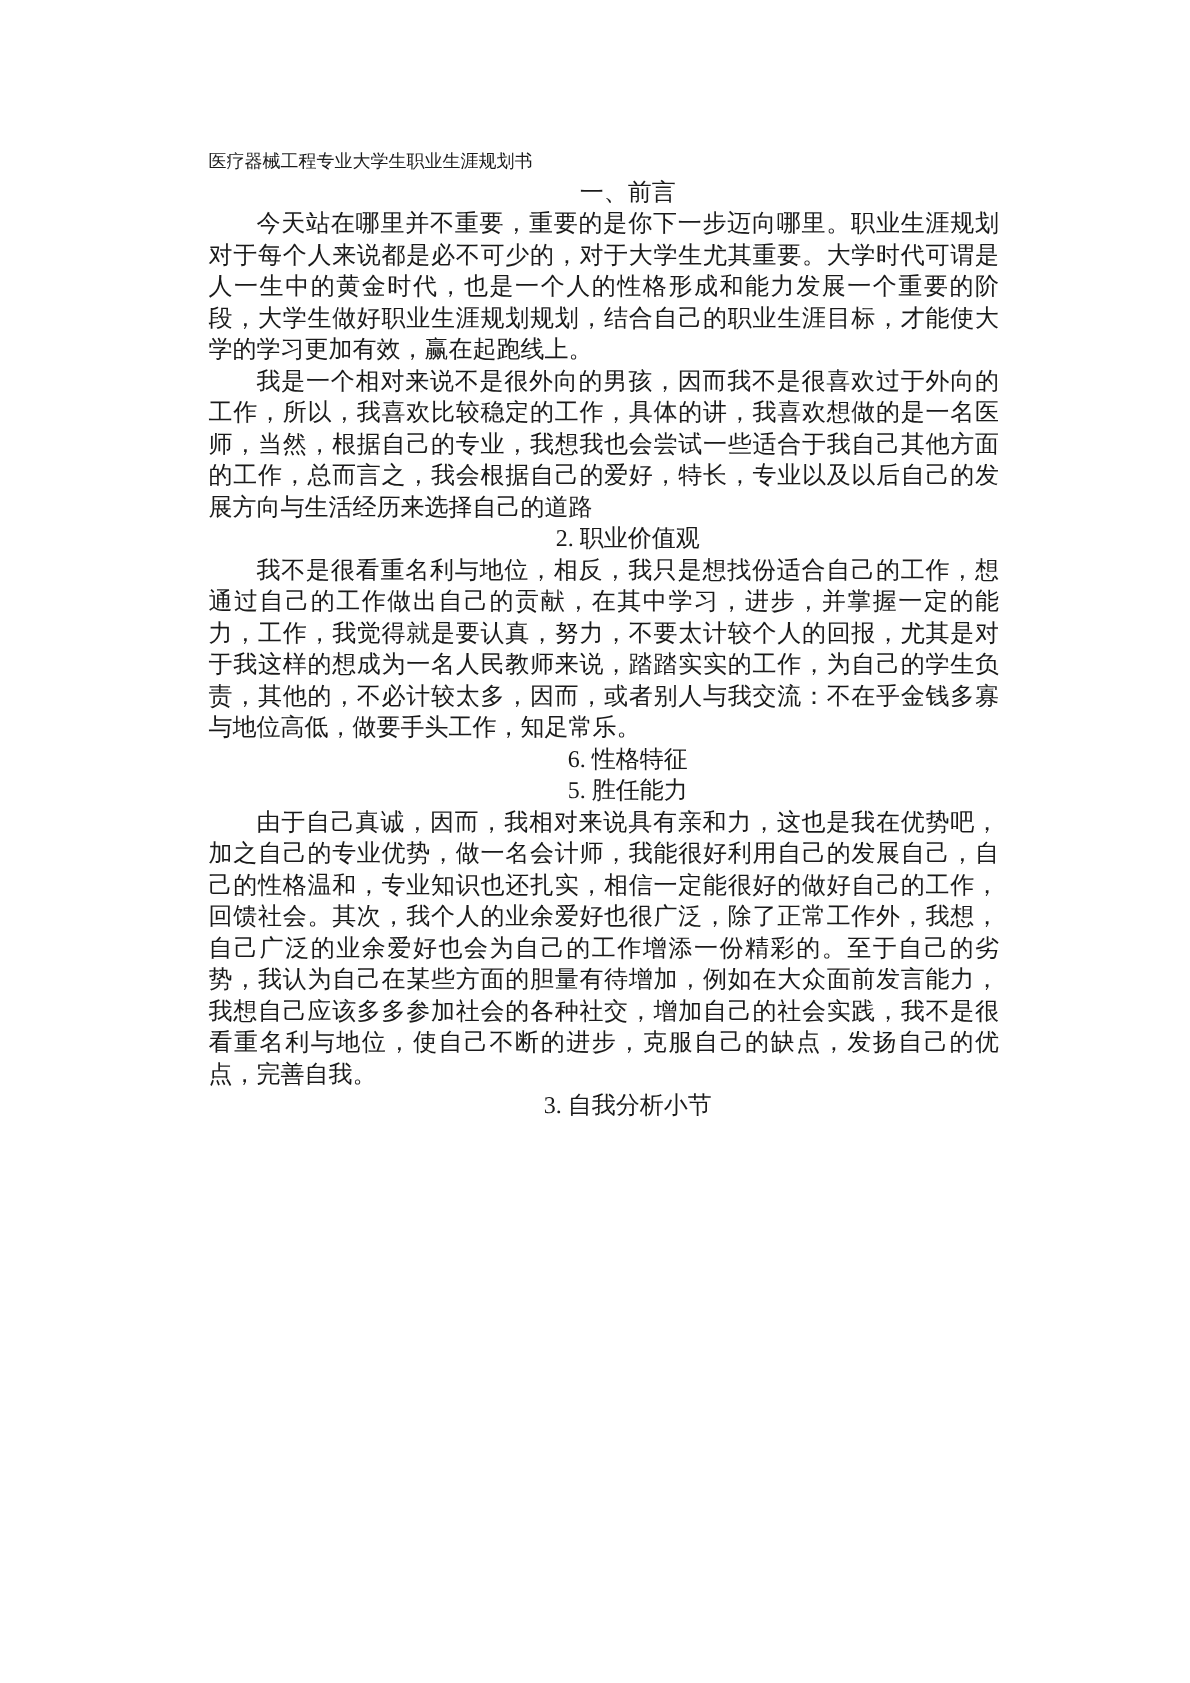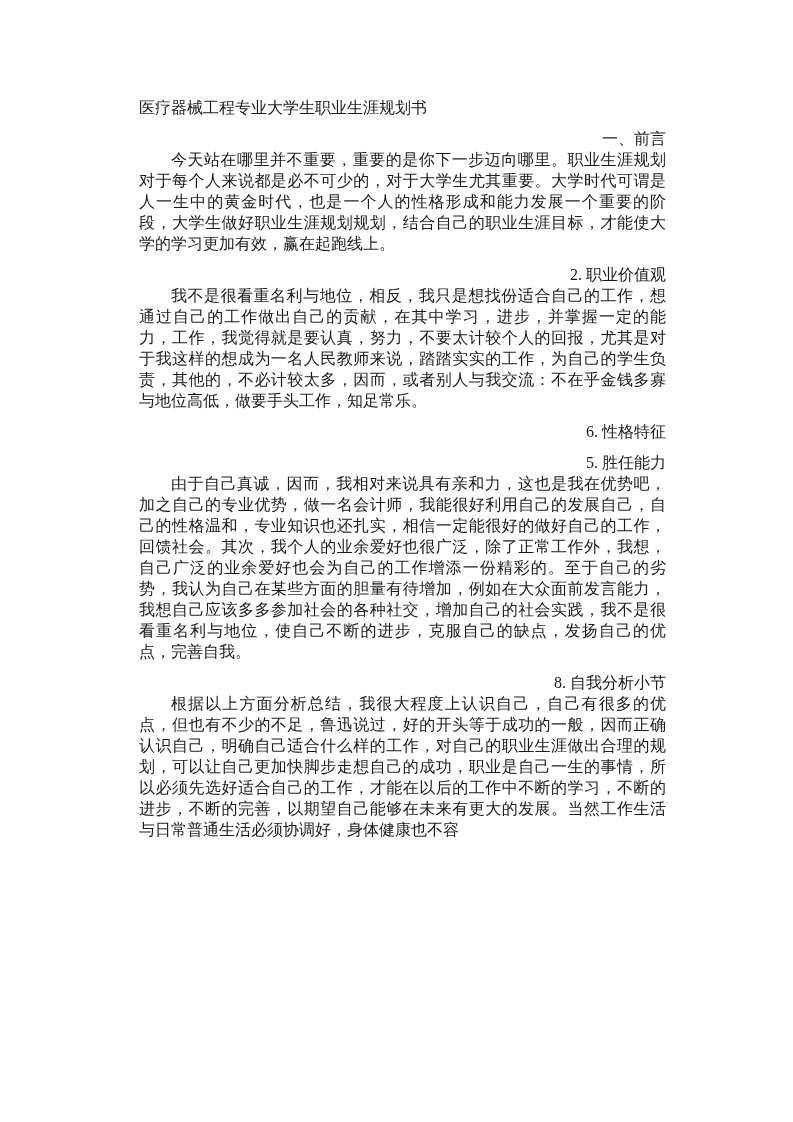--- a/index.html
+++ b/index.html
@@ -20,62 +20,61 @@
     top: 97px;
     width: 527px;
     color: #1a1a1a;
     font-family: "Liberation Serif", "DejaVu Serif", serif;
     font-size: 16px;
     line-height: 21px;
   }
   .doc-title {
     margin: 0;
     font-weight: normal;
-    font-size: 16px;
+    font-size: 12px;
     line-height: 21px;
     text-align: left;
     text-indent: 0;
   }
   .doc-content p {
     margin: 0;
   }
   p.heading {
     text-indent: 2em;
-    text-align: right;
-    margin-top: 10px;
+    text-align: center;
   }
   p.body-para {
     text-indent: 2em;
     text-align: justify;
   }
 </style>
 </head>
 <body>
 
 <div class="page">
   <div class="doc-content">
 
     <h1 class="doc-title">医疗器械工程专业大学生职业生涯规划书</h1>
 
     <p class="heading">一、前言</p>
 
     <p class="body-para">今天站在哪里并不重要，重要的是你下一步迈向哪里。职业生涯规划对于每个人来说都是必不可少的，对于大学生尤其重要。大学时代可谓是人一生中的黄金时代，也是一个人的性格形成和能力发展一个重要的阶段，大学生做好职业生涯规划规划，结合自己的职业生涯目标，才能使大学的学习更加有效，赢在起跑线上。</p>
 
 
 
+    <p class="body-para">我是一个相对来说不是很外向的男孩，因而我不是很喜欢过于外向的工作，所以，我喜欢比较稳定的工作，具体的讲，我喜欢想做的是一名医师，当然，根据自己的专业，我想我也会尝试一些适合于我自己其他方面的工作，总而言之，我会根据自己的爱好，特长，专业以及以后自己的发展方向与生活经历来选择自己的道路</p>
 
     <p class="heading">2. 职业价值观</p>
 
     <p class="body-para">我不是很看重名利与地位，相反，我只是想找份适合自己的工作，想通过自己的工作做出自己的贡献，在其中学习，进步，并掌握一定的能力，工作，我觉得就是要认真，努力，不要太计较个人的回报，尤其是对于我这样的想成为一名人民教师来说，踏踏实实的工作，为自己的学生负责，其他的，不必计较太多，因而，或者别人与我交流：不在乎金钱多寡与地位高低，做要手头工作，知足常乐。</p>
 
     <p class="heading">6. 性格特征</p>
 
 
     <p class="heading">5. 胜任能力</p>
 
     <p class="body-para">由于自己真诚，因而，我相对来说具有亲和力，这也是我在优势吧，加之自己的专业优势，做一名会计师，我能很好利用自己的发展自己，自己的性格温和，专业知识也还扎实，相信一定能很好的做好自己的工作，回馈社会。其次，我个人的业余爱好也很广泛，除了正常工作外，我想，自己广泛的业余爱好也会为自己的工作增添一份精彩的。至于自己的劣势，我认为自己在某些方面的胆量有待增加，例如在大众面前发言能力，我想自己应该多多参加社会的各种社交，增加自己的社会实践，我不是很看重名利与地位，使自己不断的进步，克服自己的缺点，发扬自己的优点，完善自我。</p>
 
-    <p class="heading">8. 自我分析小节</p>
+    <p class="heading">3. 自我分析小节</p>
 
-    <p class="body-para">根据以上方面分析总结，我很大程度上认识自己，自己有很多的优点，但也有不少的不足，鲁迅说过，好的开头等于成功的一般，因而正确认识自己，明确自己适合什么样的工作，对自己的职业生涯做出合理的规划，可以让自己更加快脚步走想自己的成功，职业是自己一生的事情，所以必须先选好适合自己的工作，才能在以后的工作中不断的学习，不断的进步，不断的完善，以期望自己能够在未来有更大的发展。当然工作生活与日常普通生活必须协调好，身体健康也不容</p>
 
   </div>
 </div>
 
 </body></html>

